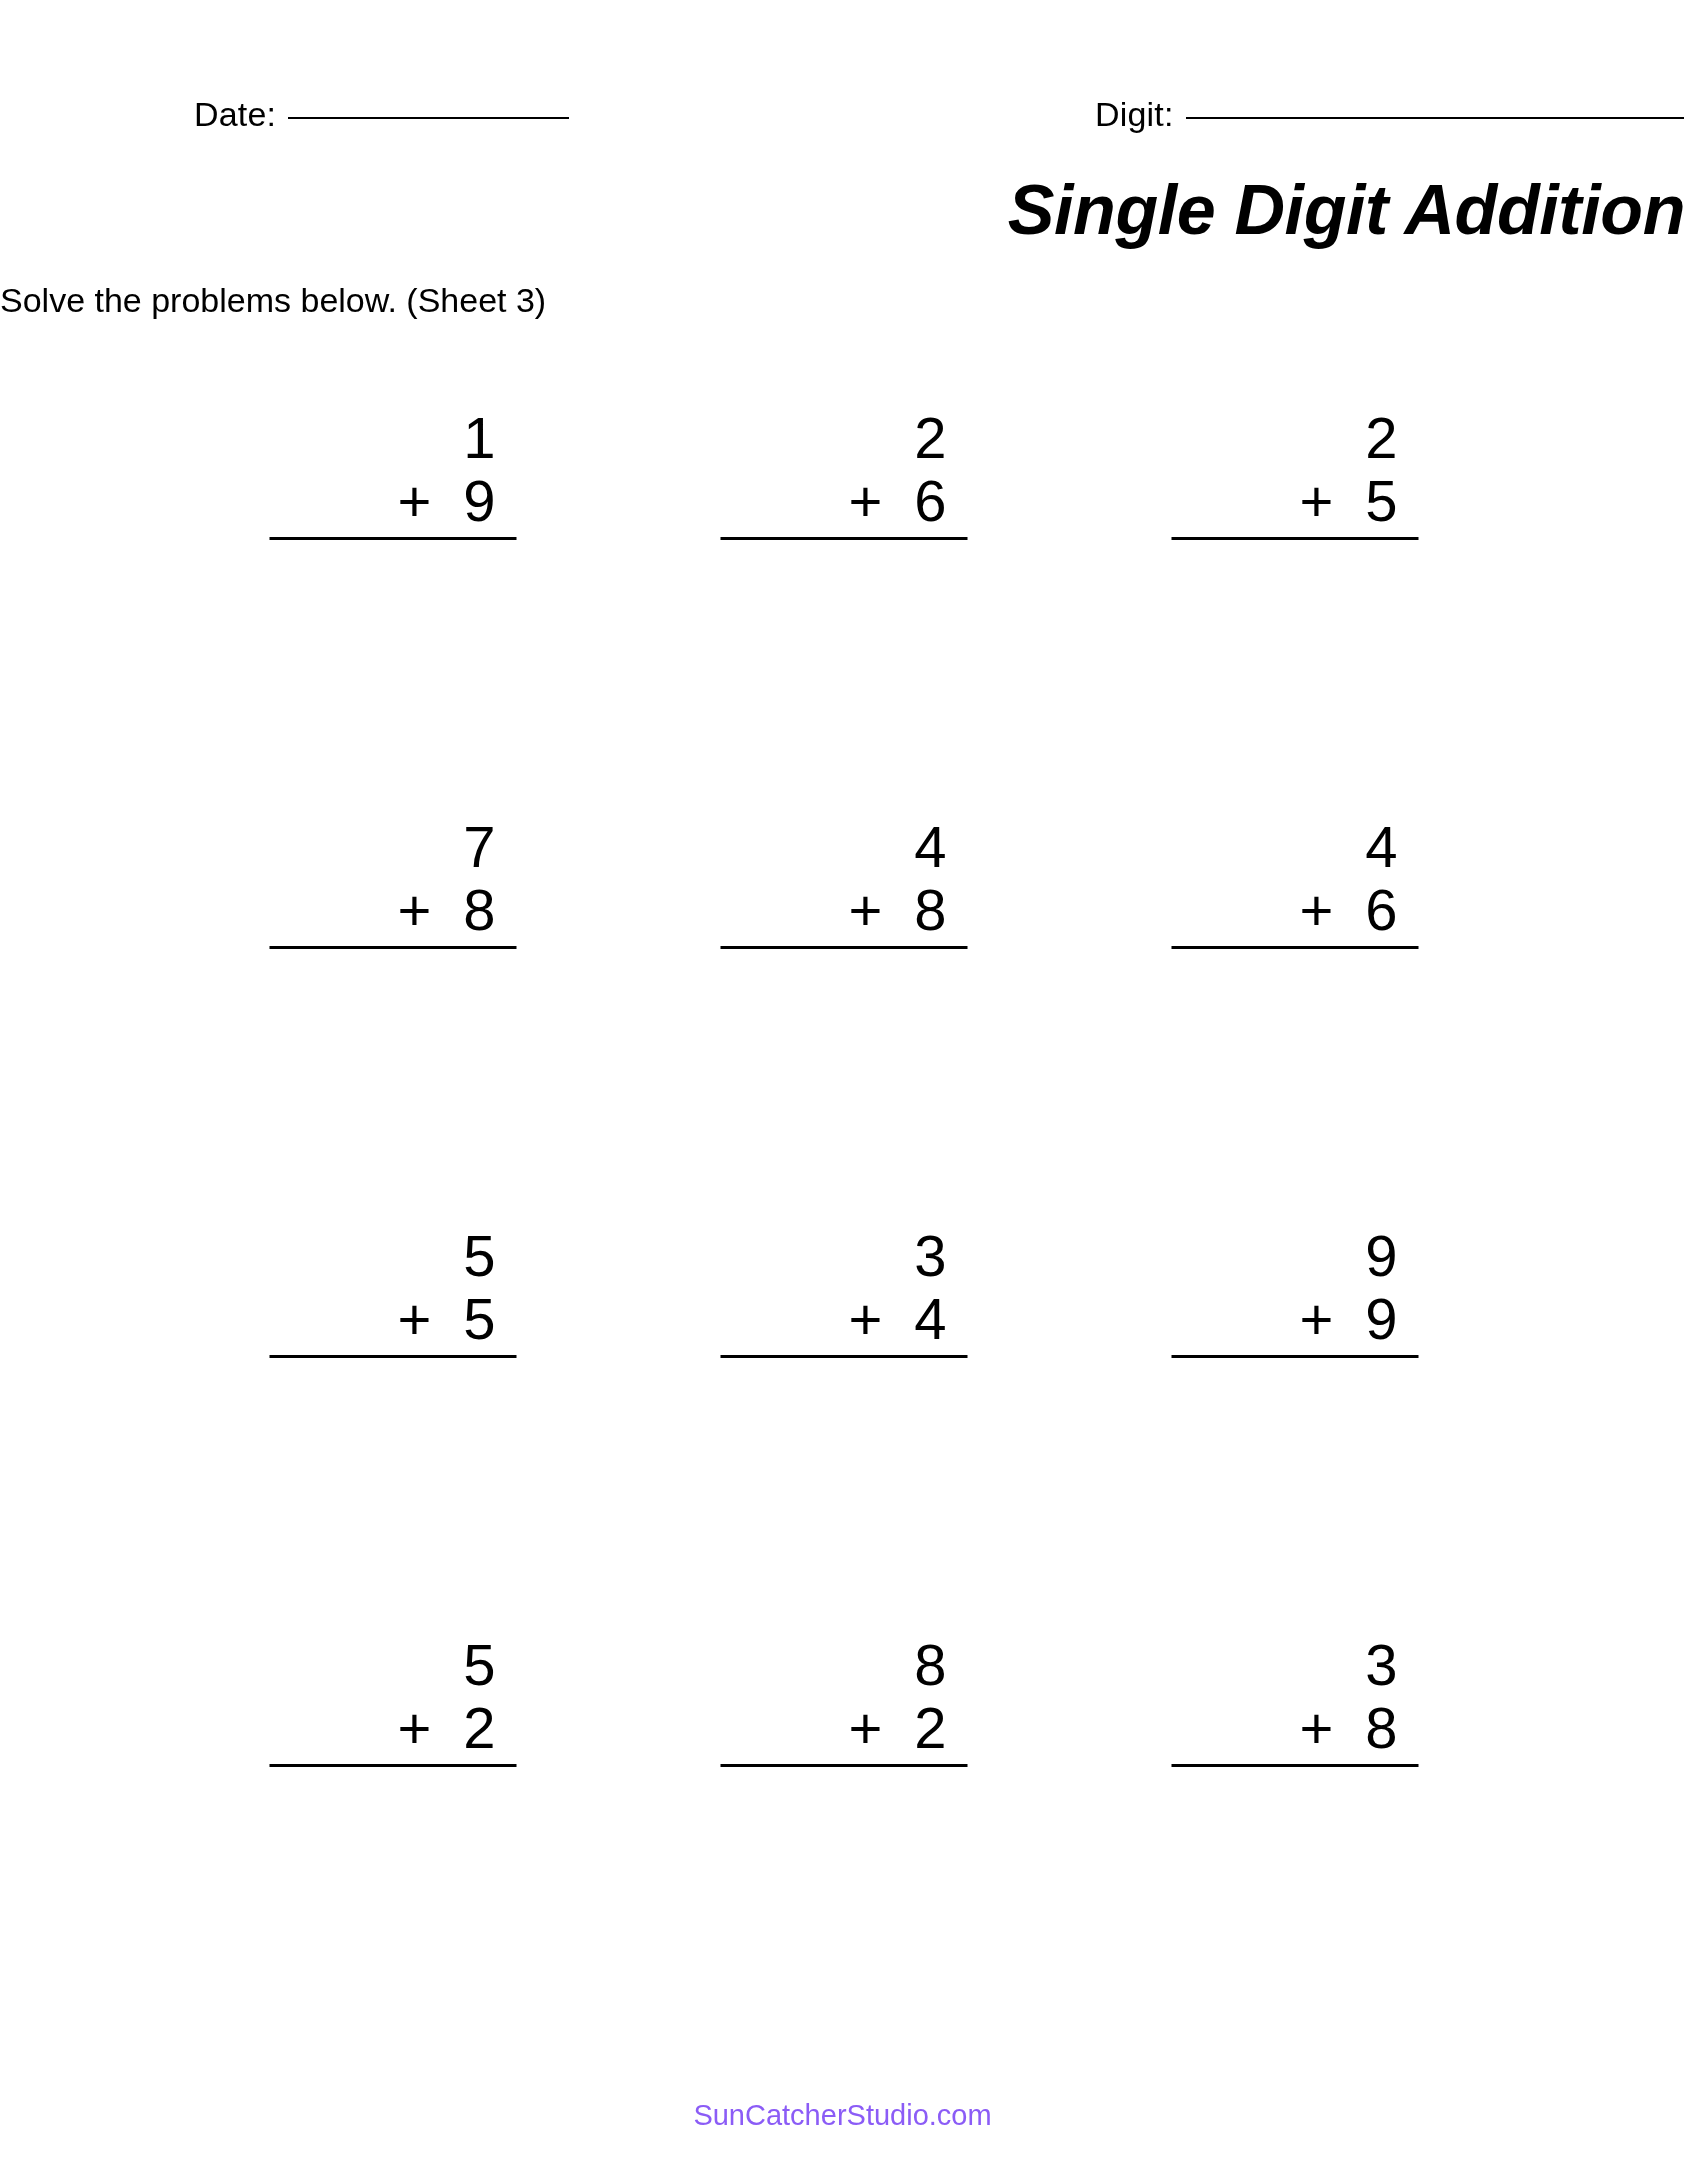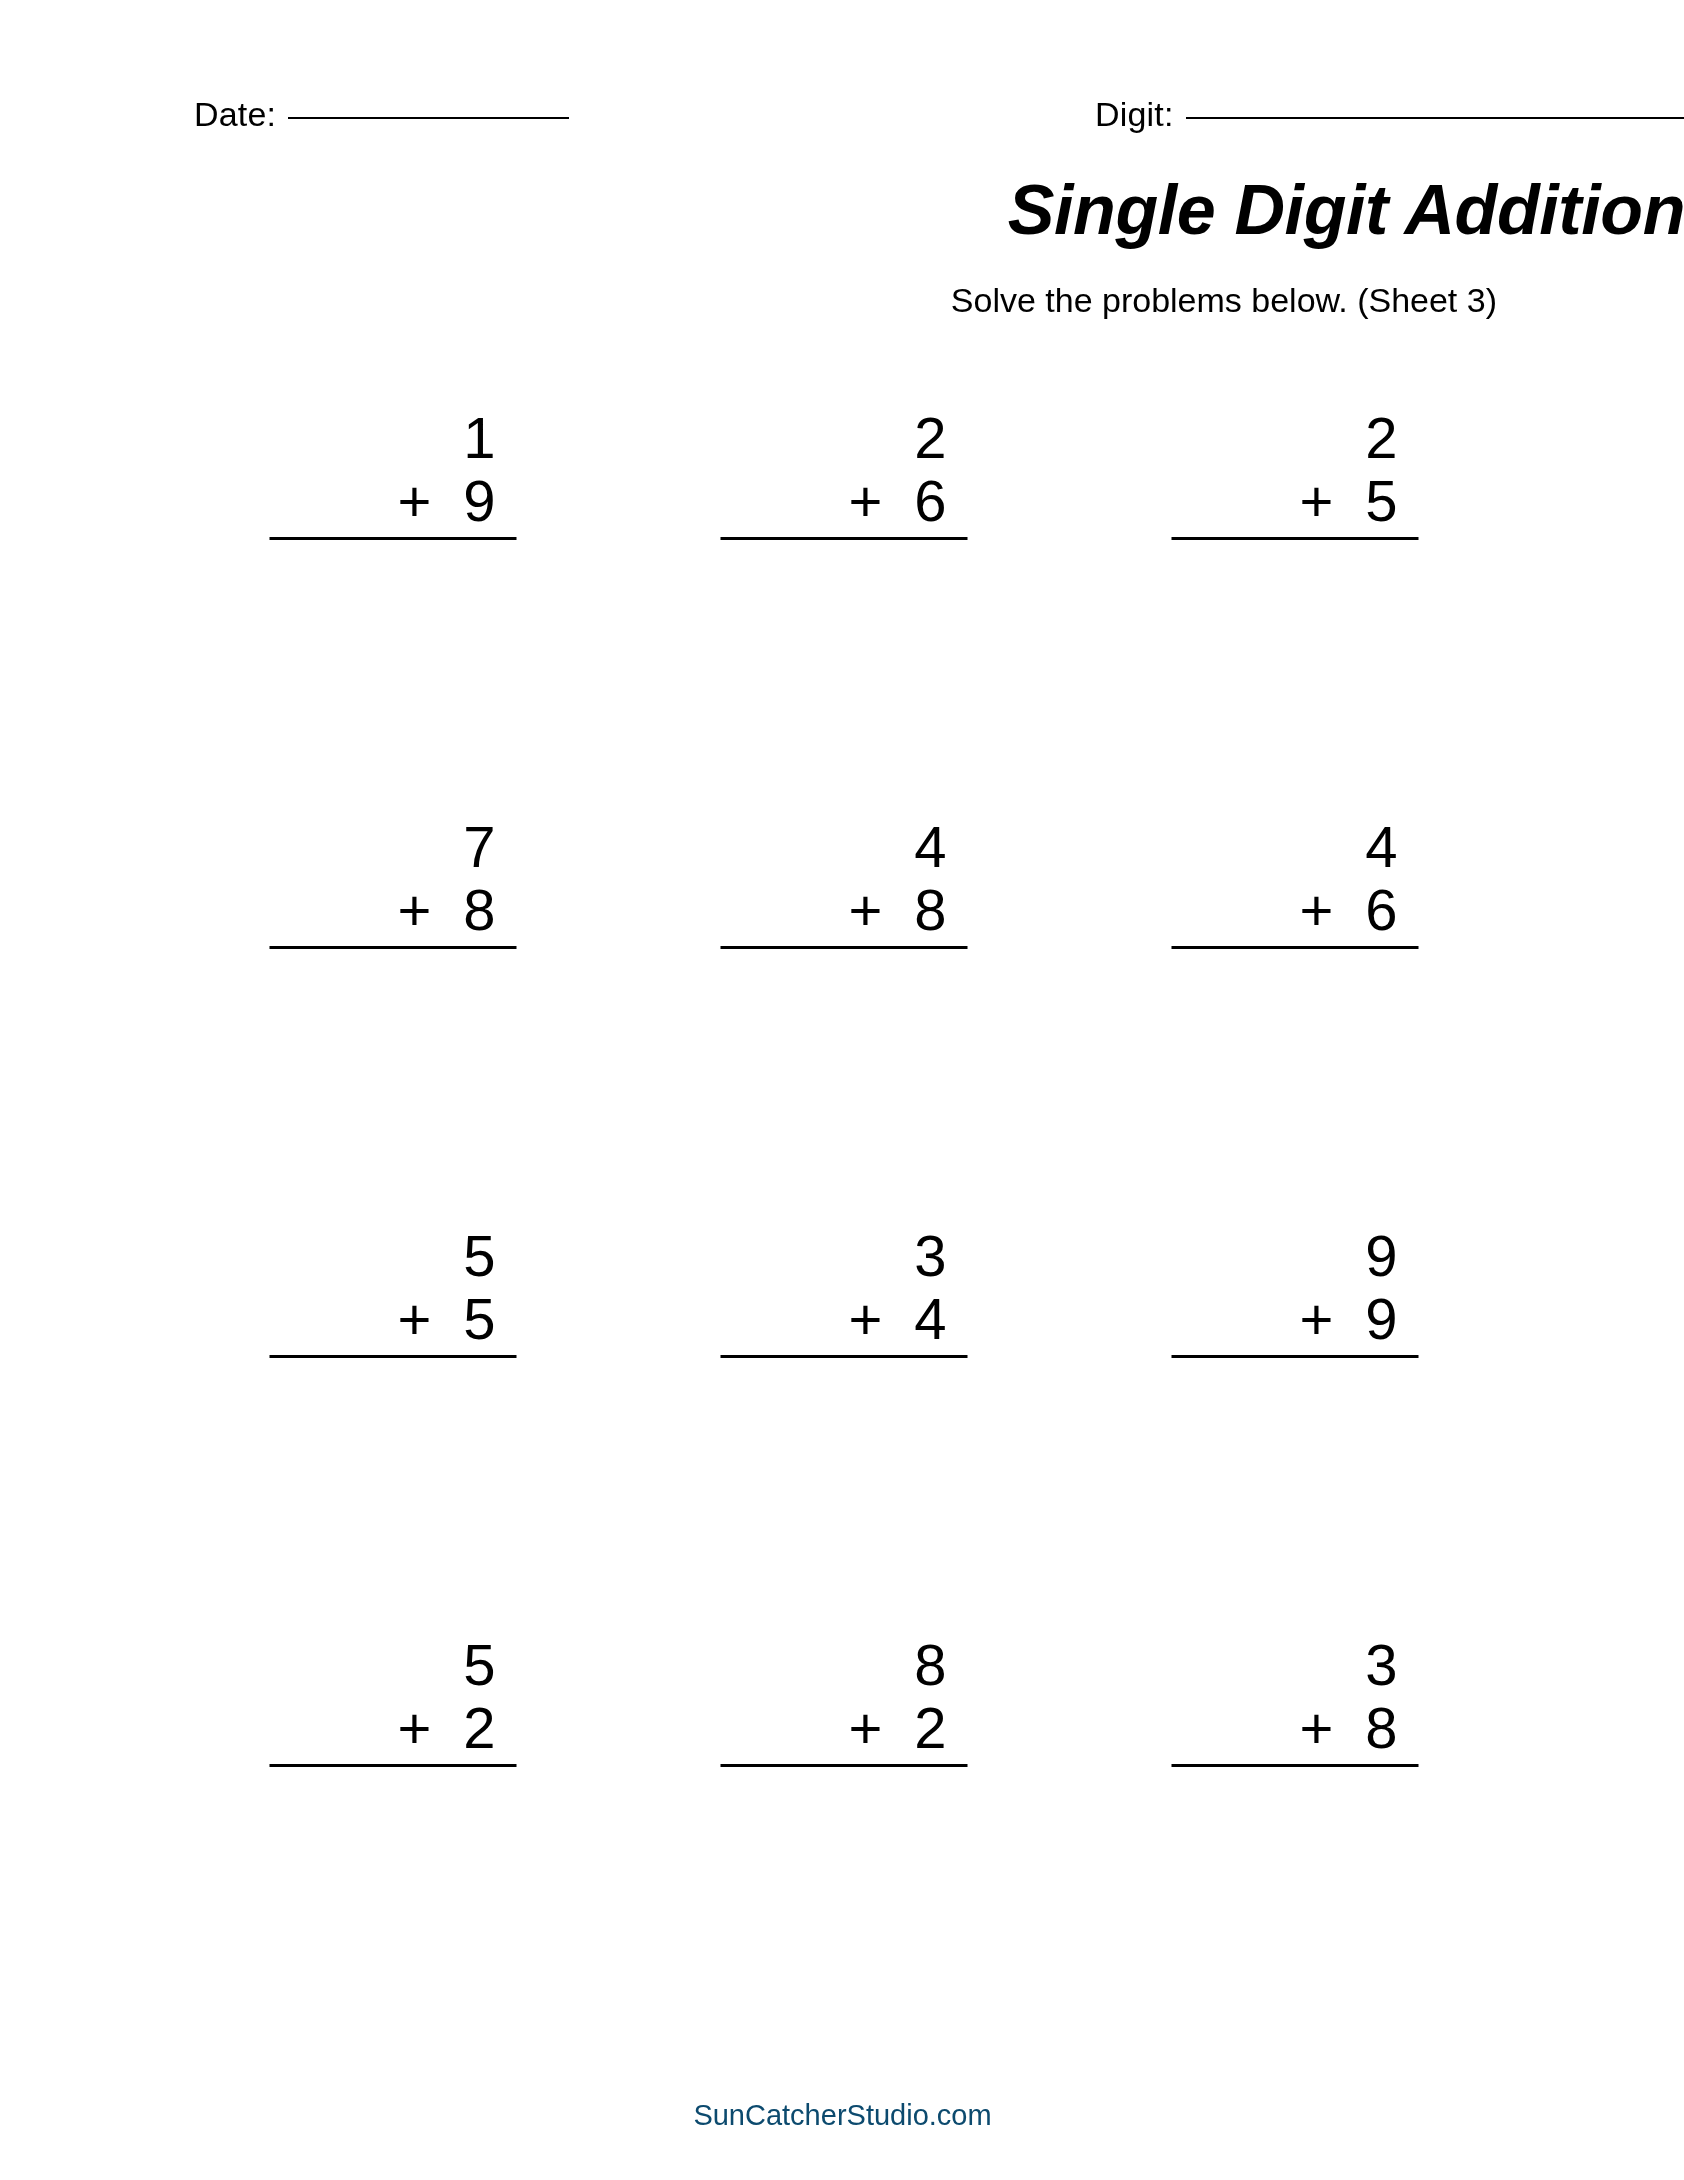--- a/index.html
+++ b/index.html
@@ -64,21 +64,21 @@
     font-size: 70px;
     font-weight: bold;
     letter-spacing: -0.4px;
     font-style: italic;
   }
   .subtitle {
     position: absolute;
     top: 281px;
     left: 0;
     width: 1497px;
-    text-align: right;
+    text-align: left;
     font-size: 34px;
   }
 
   
   .grid {
     position: absolute;
     top: 388px;
     left: 167px;
     width: 1353px;
     display: grid;
@@ -117,21 +117,21 @@
   }
 
   
   .footer {
     position: absolute;
     bottom: 49px;
     left: 0;
     width: 1685px;
     text-align: center;
     font-size: 29px;
-    color: #0c4a6e;
+    color: #8b5cf6;
   }
 </style>
 </head>
 <body>
 
 <div class="sheet">
 
   <div class="header-row">
     <div class="field field-date">
       <span class="field-label">Date:</span>

